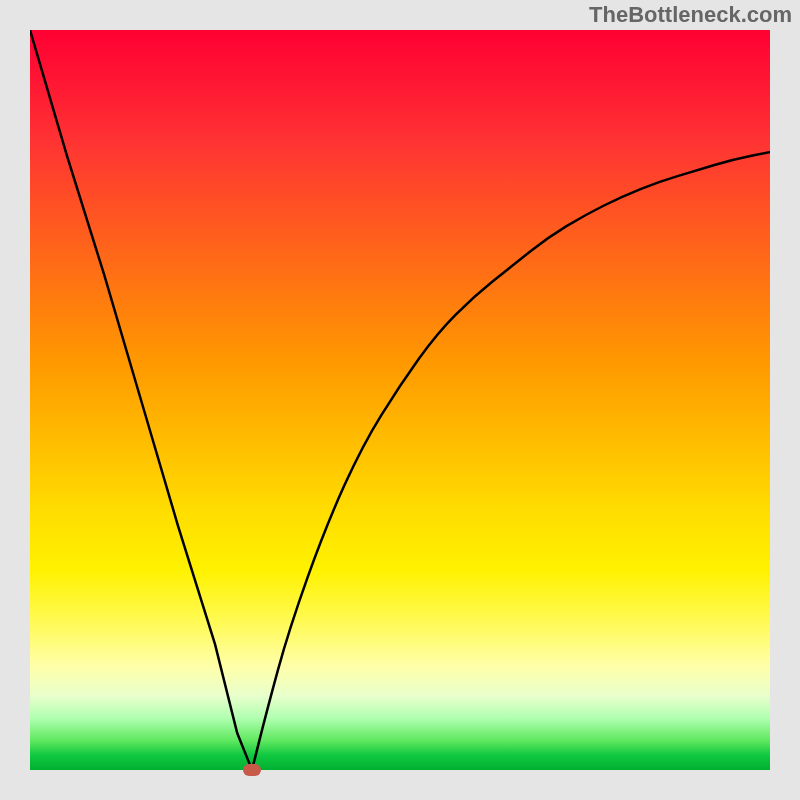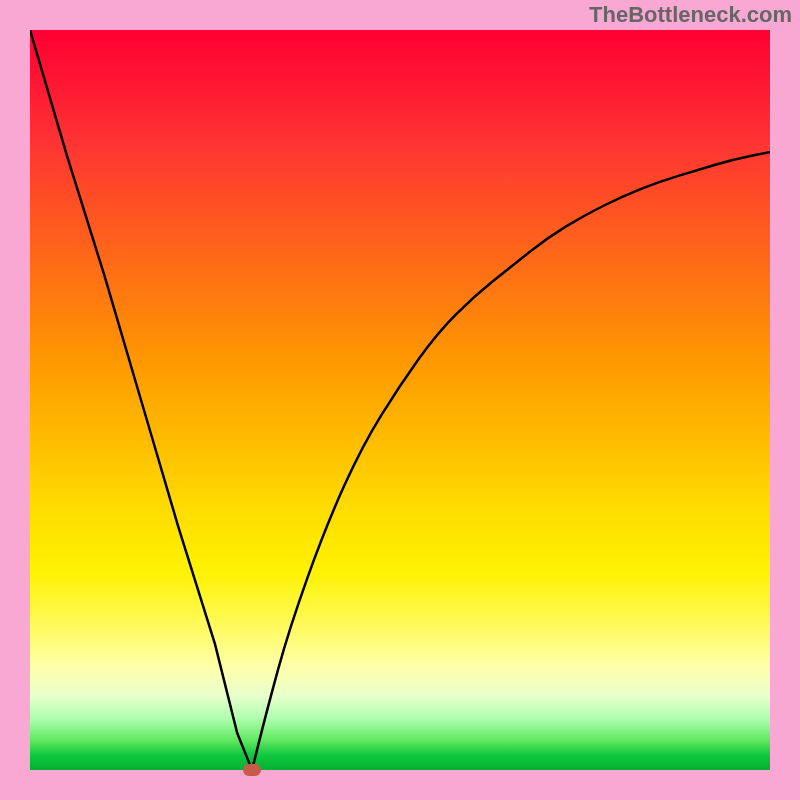--- a/index.html
+++ b/index.html
@@ -1,20 +1,20 @@
 <!DOCTYPE html>
 <html><head>
 <meta charset="utf-8">
 <style>
   * { margin: 0; padding: 0; box-sizing: border-box; }
   html, body { width: 800px; height: 800px; overflow: hidden; }
   .outer {
     width: 800px;
     height: 800px;
-    background: #f9a8d4;
+    background: #e5e5e5;
     position: relative;
   }
   .watermark {
     position: absolute;
     top: 2px;
     right: 8px;
     color: #666;
     font-family: Arial, sans-serif;
     font-size: 22px;
     font-weight: bold;

